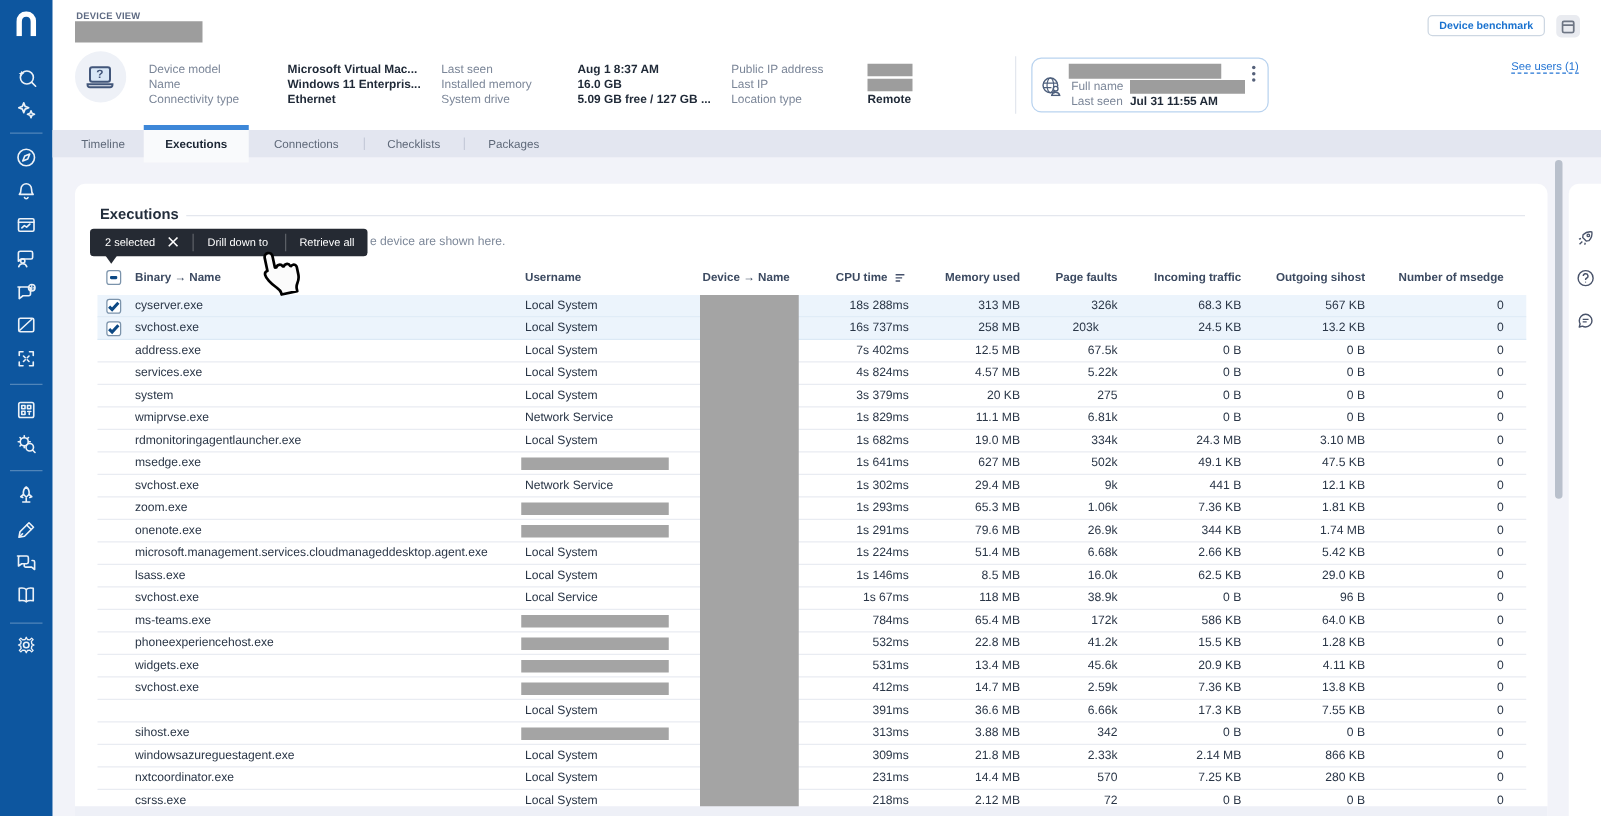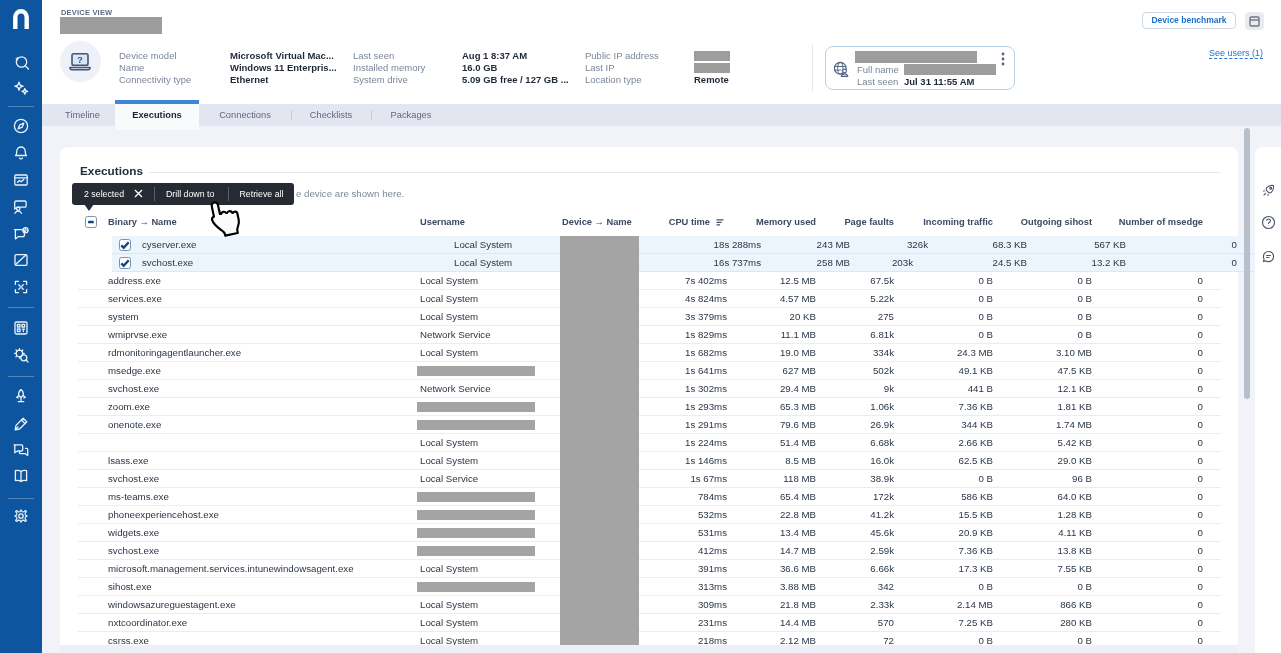--- a/index.html
+++ b/index.html
@@ -39,21 +39,21 @@
 #desc { position:absolute; top:187.5px; font-size:9.7px; color:#7d8899; white-space:nowrap; line-height:12px; }
 
 #toolbar { position:absolute; left:72px; top:182.5px; width:221.5px; height:22px; background:#252a33; border-radius:3px; color:#fff; font-size:8.8px; }
 #toolbar span { position:absolute; top:0; line-height:22px; }
 #toolbar .tbd { position:absolute; top:4px; width:1px; height:14px; background:rgba(255,255,255,.25); }
 #tbarrow { position:absolute; left:84px; top:204px; width:0; height:0; border-left:5px solid transparent; border-right:5px solid transparent; border-top:7px solid #252a33; }
 
 .hdr { position:absolute; top:211px; height:22px; font-size:9.3px; font-weight:700; color:#3c4a61; line-height:22px; }
 .hdr.r { text-align:right; }
 .row { position:absolute; left:78px; width:1143px; height:18px; border-bottom:1px solid #e9ecf2; font-size:9.7px; color:#2a3647; }
-.row.sel { background:#ecf4fc; border-bottom:1px solid #dce9f5;margin-left:34px; }
+.row.sel { background:#ecf4fc; border-bottom:1px solid #dce9f5; }
 .row .c { position:absolute; top:0; line-height:18px; white-space:nowrap; }
 .row .c.r { text-align:right; }
 .row .c[style*="right"] { }
 .c.r { }
 .bar { position:absolute; background:#a4a4a4; }
 .cb { position:absolute; width:12px; height:12px; border:1.2px solid #7b93ab; border-radius:2.5px; background:#fff; }
 .cb svg { position:absolute; left:-1px; top:-1px; }
 #devblock { position:absolute; left:560px; top:235.5px; width:79px; height:414px; background:#a4a4a4; }
 #botstrip { position:absolute; left:60px; top:645px; width:1178px; height:8px; background:#eef0f7; }
 
@@ -163,21 +163,21 @@
 
 <div class="row sel" style="top:235.5px">
     <span class="cb cbk" style="left:7px;top:3px">
       <svg viewBox="0 0 12 12" width="12" height="12">
         <path d="M2.3 6.3 L4.7 8.7 L9.7 3.2" stroke="#0d4984" stroke-width="2.4" fill="none"></path>
       </svg>
     </span>
     <span class="c" style="left:30px">cyserver.exe</span>
     <span class="c" style="left:342px">Local System</span>
     <span class="c r" style="right:494px">18s 288ms</span>
-    <span class="c r" style="right:405px">243 MB</span>
+    <span class="c r" style="right:405px">313 MB</span>
     <span class="c r" style="right:327px">326k</span>
     <span class="c r" style="right:228px">68.3 KB</span>
     <span class="c r" style="right:129px">567 KB</span>
     <span class="c r" style="right:18px">0</span>
   </div>
 <div class="row sel" style="top:253.5px">
     <span class="cb cbk" style="left:7px;top:3px">
       <svg viewBox="0 0 12 12" width="12" height="12">
         <path d="M2.3 6.3 L4.7 8.7 L9.7 3.2" stroke="#0d4984" stroke-width="2.4" fill="none"></path>
       </svg>
@@ -275,20 +275,21 @@
     <span class="c" style="left:30px">onenote.exe</span>
     <span class="bar" style="left:339px;width:118px;top:4px;height:10px"></span>
     <span class="c r" style="right:494px">1s 291ms</span>
     <span class="c r" style="right:405px">79.6 MB</span>
     <span class="c r" style="right:327px">26.9k</span>
     <span class="c r" style="right:228px">344 KB</span>
     <span class="c r" style="right:129px">1.74 MB</span>
     <span class="c r" style="right:18px">0</span>
   </div>
 <div class="row" style="top:433.5px">
+    <span class="c" style="left:30px">microsoft.management.services.cloudmanageddesktop.agent.exe</span>
     <span class="c" style="left:342px">Local System</span>
     <span class="c r" style="right:494px">1s 224ms</span>
     <span class="c r" style="right:405px">51.4 MB</span>
     <span class="c r" style="right:327px">6.68k</span>
     <span class="c r" style="right:228px">2.66 KB</span>
     <span class="c r" style="right:129px">5.42 KB</span>
     <span class="c r" style="right:18px">0</span>
   </div>
 <div class="row" style="top:451.5px">
     <span class="c" style="left:30px">lsass.exe</span>
@@ -344,21 +345,20 @@
     <span class="c" style="left:30px">svchost.exe</span>
     <span class="bar" style="left:339px;width:118px;top:4px;height:10px"></span>
     <span class="c r" style="right:494px">412ms</span>
     <span class="c r" style="right:405px">14.7 MB</span>
     <span class="c r" style="right:327px">2.59k</span>
     <span class="c r" style="right:228px">7.36 KB</span>
     <span class="c r" style="right:129px">13.8 KB</span>
     <span class="c r" style="right:18px">0</span>
   </div>
 <div class="row" style="top:559.5px">
-    <span class="c" style="left:30px">microsoft.management.services.intunewindowsagent.exe</span>
     <span class="c" style="left:342px">Local System</span>
     <span class="c r" style="right:494px">391ms</span>
     <span class="c r" style="right:405px">36.6 MB</span>
     <span class="c r" style="right:327px">6.66k</span>
     <span class="c r" style="right:228px">17.3 KB</span>
     <span class="c r" style="right:129px">7.55 KB</span>
     <span class="c r" style="right:18px">0</span>
   </div>
 <div class="row" style="top:577.5px">
     <span class="c" style="left:30px">sihost.exe</span>

